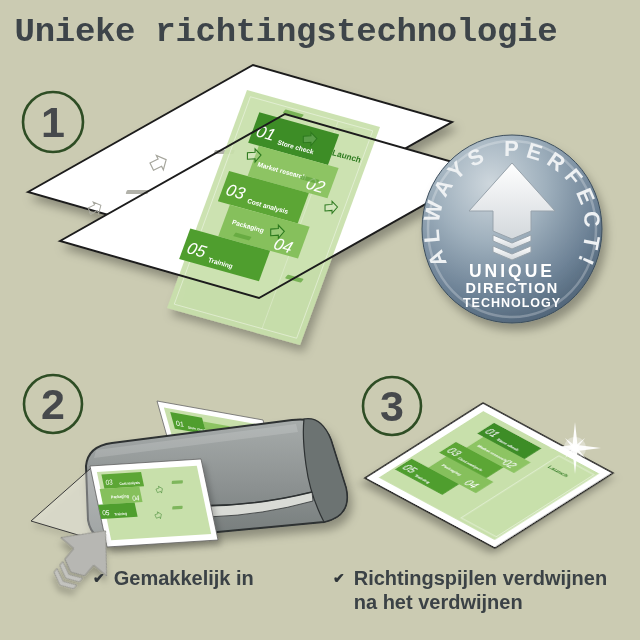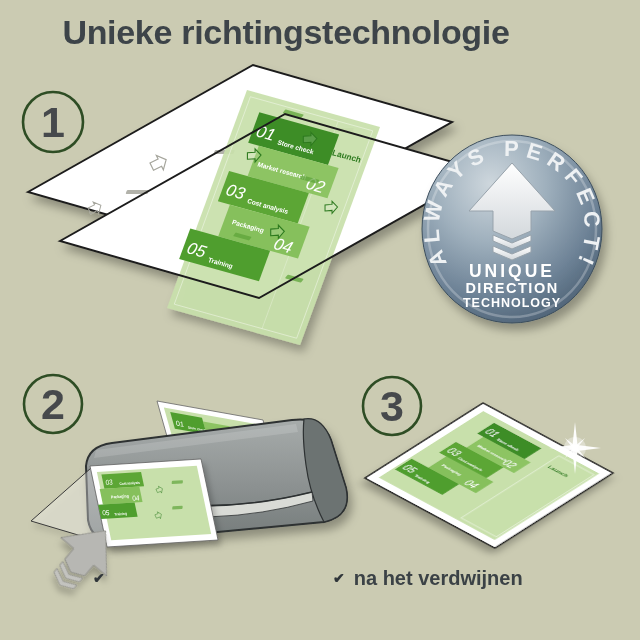--- a/index.html
+++ b/index.html
@@ -2,21 +2,21 @@
 <html><head>
 <meta charset="utf-8">
 <style>
   html,body{margin:0;padding:0;background:#9a9a8a;}
   .canvas{
     position:relative;width:640px;height:640px;overflow:hidden;
     background:#cbcbb2;font-family:"Liberation Sans",sans-serif;
   }
   .title{
     position:absolute;top:13px;left:0;width:572px;text-align:center;
-    font-size:34px;font-weight:bold;letter-spacing:-0.3px;color:#3d4449;
+    font-size:34px;font-weight:bold;letter-spacing:-0.3px;color:#3d4449;font-family:Liberation Mono, monospace;
   }
   .art{position:absolute;left:0;top:0;}
   .art text{font-family:"Liberation Sans",sans-serif;}
   .caption{
     position:absolute;display:flex;gap:9px;
     font-size:20px;font-weight:bold;color:#3b4246;line-height:1.2;
   }
   .caption .check{font-size:14px;padding-top:4px;color:#30363a;}
   .caption-left{left:93px;top:566px;}
   .caption-right{left:333px;top:566px;}
@@ -247,22 +247,24 @@
     </g>
     <g>
       <circle cx="392" cy="406" r="29" fill="none" stroke="#2e4d24" stroke-width="2.6"></circle>
       <text x="392" y="421" text-anchor="middle" font-size="43" font-weight="bold" fill="#46494c">3</text>
     </g>
   </svg>
 
   <div class="caption caption-left">
     <span class="check">✔</span>
     <span class="cap-lines">
+      <div>Gemakkelijk in</div>
     </span>
   </div>
   <div class="caption caption-right">
     <span class="check">✔</span>
     <span class="cap-lines">
+      <div>Richtingspijlen verdwijnen</div>
       <div>na het verdwijnen</div>
     </span>
   </div>
 
 </div>
 
 </body></html>

